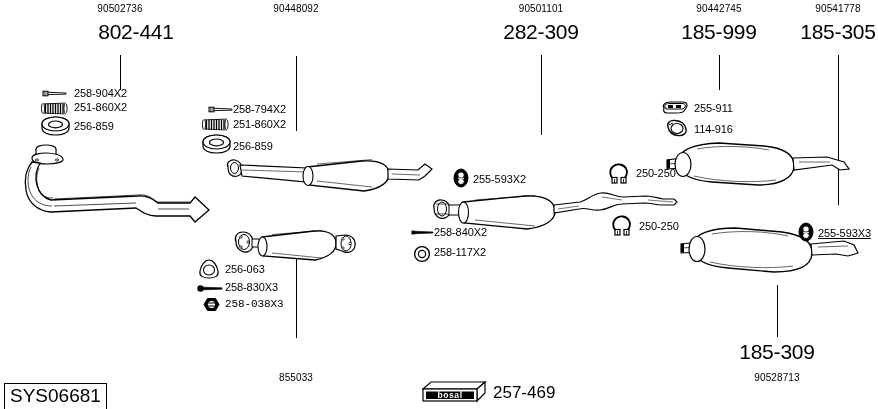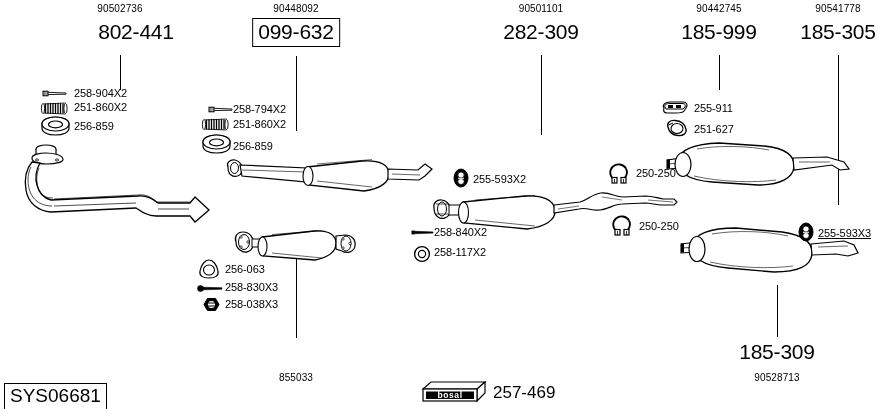--- a/index.html
+++ b/index.html
@@ -65,21 +65,20 @@
 </head>
 <body>
 
 <div id="stage">
 
   <div class="oem" style="left:120px;top:3px;">90502736</div>
   <div class="grp" style="left:120px;top:20px;margin-left:16px;">802-441</div>
   <div class="leader" style="left:120px;top:55px;height:35px;"></div>
 
   <div class="oem" style="left:296px;top:3px;">90448092</div>
-  <div class="grp boxed" style="left:296px;top:18px;">099-632</div>
   <div class="leader" style="left:296px;top:56px;height:75px;"></div>
 
   <div class="oem" style="left:541px;top:3px;">90501101</div>
   <div class="grp" style="left:541px;top:20px;">282-309</div>
   <div class="leader" style="left:541px;top:55px;height:80px;"></div>
 
   <div class="oem" style="left:719px;top:3px;">90442745</div>
   <div class="grp" style="left:719px;top:20px;">185-999</div>
   <div class="leader" style="left:719px;top:55px;height:35px;"></div>
 
@@ -253,21 +252,21 @@
   </div>
   <div class="partlbl" style="left:225px;top:281px;">258-830X3</div>
 
   <div class="icon" style="left:203px;top:297px;">
     <svg width="17" height="15" viewBox="0 0 17 15">
       <path d="M4.5 1.5 L12.5 1.5 L16 7.5 L12.5 13.5 L4.5 13.5 L1 7.5 Z" fill="#000" stroke="#000" stroke-width="1"></path>
       <ellipse cx="8.5" cy="7.5" rx="3.6" ry="3.6" fill="#fff"></ellipse>
       <path d="M5 6 L12 6 M5 9 L12 9" stroke="#000" stroke-width="1"></path>
     </svg>
   </div>
-  <div class="partlbl" style="left:225px;top:298px;">258-038X3</div>
+  <div class="partlbl" style="left:225px;top:298px;font-family:Liberation Mono, monospace;">258-038X3</div>
 
   <div class="icon" style="left:452px;top:168px;">
     <svg width="18" height="20" viewBox="0 0 18 20">
       <ellipse cx="9" cy="10" rx="7" ry="9" fill="#000" stroke="#000" stroke-width="1"></ellipse>
       <ellipse cx="9" cy="7" rx="3.2" ry="3" fill="#fff" stroke="#000" stroke-width=".8"></ellipse>
       <ellipse cx="9" cy="13.5" rx="3.2" ry="3" fill="#fff" stroke="#000" stroke-width=".8"></ellipse>
       <line x1="6" y1="10.3" x2="12" y2="10.3" stroke="#fff" stroke-width="1"></line>
     </svg>
   </div>
   <div class="partlbl" style="left:473px;top:173px;">255-593X2</div>
@@ -355,21 +354,21 @@
   </div>
   <div class="partlbl" style="left:694px;top:102px;">255-911</div>
 
   <div class="icon" style="left:665px;top:119px;">
     <svg width="24" height="18" viewBox="0 0 24 18">
       <path d="M3 8 C1.5 4 5 1 10 1.5 C16 2 20 5 21 10 C22 14.5 18 17 13 16.5 C7.5 16 4 13 3 8 Z" fill="#fff" stroke="#000" stroke-width="1.3"></path>
       <ellipse cx="12" cy="9.5" rx="6" ry="5" fill="#fff" stroke="#000" stroke-width="1.1"></ellipse>
       <path d="M3.5 6 L8 4" stroke="#000" stroke-width="1"></path>
     </svg>
   </div>
-  <div class="partlbl" style="left:694px;top:123px;">251-627</div>
+  <div class="partlbl" style="left:694px;top:123px;">114-916</div>
 
   <div class="art" style="left:664px;top:136px;">
     <svg width="205" height="65" viewBox="0 0 205 65">
 
       <path d="M3 24 L18 22 L18 32 L3 33 Z" fill="#fff" stroke="#000" stroke-width="1.1"></path>
       <line x1="4" y1="28" x2="17" y2="27" stroke="#000" stroke-width=".7"></line>
       <rect x="3" y="23.5" width="3" height="9" fill="#000"></rect>
 
       <path d="M14 24 C16 14 30 8 55 7 L100 10 C122 12 131 20 130 31 C129 42 116 49 94 49 L48 46 C24 44 12 36 14 24 Z" fill="#fff" stroke="#000" stroke-width="1.4"></path>
       <ellipse cx="19" cy="28.5" rx="8" ry="12" fill="#fff" stroke="#000" stroke-width="1.2"></ellipse>

